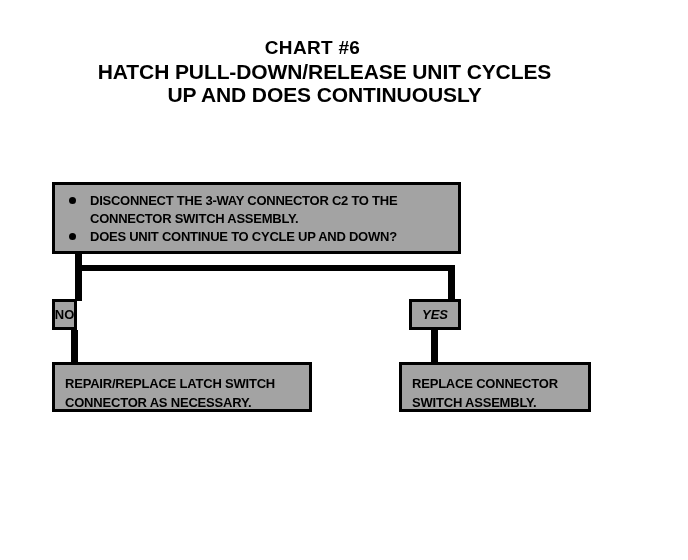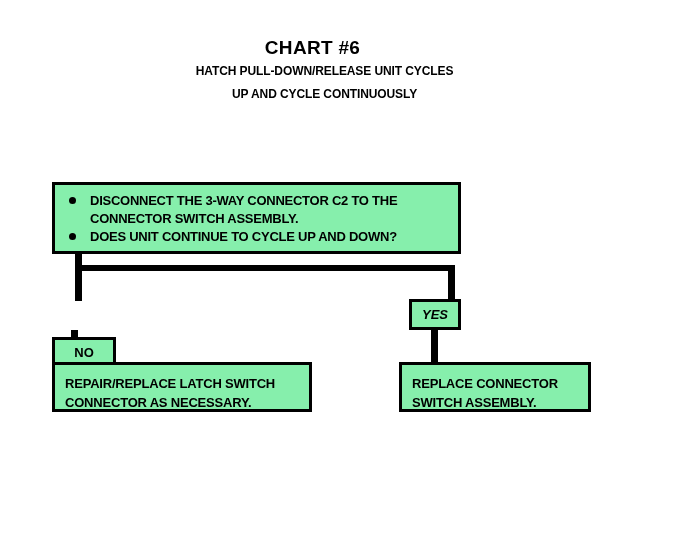--- a/index.html
+++ b/index.html
@@ -36,33 +36,33 @@
     text-align: center;
   }
   .title-main {
     font-size: 19px;
     font-weight: bold;
     letter-spacing: 0.3px;
     line-height: 24px;
     white-space: nowrap;
   }
   .title-sub {
-    font-size: 12px;
+    font-size: 21px;
     font-weight: bold;
     letter-spacing: -0.1px;
     line-height: 23px;
     white-space: nowrap;
     margin-left: 24px;
   }
 
   
   .node-box {
     position: absolute;
     box-sizing: border-box;
-    background: #86efac;
+    background: #a3a3a3;
     border: 3px solid #000000;
   }
 
   
   #decision-box {
     left: 52px;
     top: 182px;
     width: 409px;
     height: 72px;
     padding: 7px 8px 6px 10px;
@@ -97,21 +97,21 @@
     display: flex;
     align-items: center;
     justify-content: center;
   }
   .branch-label {
     font-size: 13px;
     font-weight: bold;
     letter-spacing: 0px;
     line-height: 13px;
   }
-  #branch-no  { left: 52px;  top: 299px; width: 64px; margin-top: 38px; }
+  #branch-no  { left: 52px;  top: 299px; width: 25px; }
   #branch-yes { left: 409px; top: 299px; width: 52px; font-style: italic; }
 
   
   .action-box {
     padding: 9px 10px 20px 10px;
   }
   .action-text {
     font-size: 13px;
     font-weight: bold;
     letter-spacing: -0.2px;
@@ -143,21 +143,21 @@
   #conn-yes-down   { left: 431px; top: 330px; width: 7px;   height: 33px; }
 </style>
 </head>
 <body>
 
 <div id="flowchart-page">
 
   <div class="title-block">
     <div class="title-main">CHART #6</div>
     <div class="title-sub">HATCH PULL-DOWN/RELEASE UNIT CYCLES</div>
-    <div class="title-sub">UP AND CYCLE CONTINUOUSLY</div>
+    <div class="title-sub">UP AND DOES CONTINUOUSLY</div>
   </div>
 
   <div class="node-box" id="decision-box">
 
     <div class="bullet-row">
       <span class="bullet-dot"></span>
       <span class="bullet-text">
         <span class="line">DISCONNECT THE 3-WAY CONNECTOR C2 TO THE</span>
         <span class="line">CONNECTOR SWITCH ASSEMBLY.</span>
       </span>

